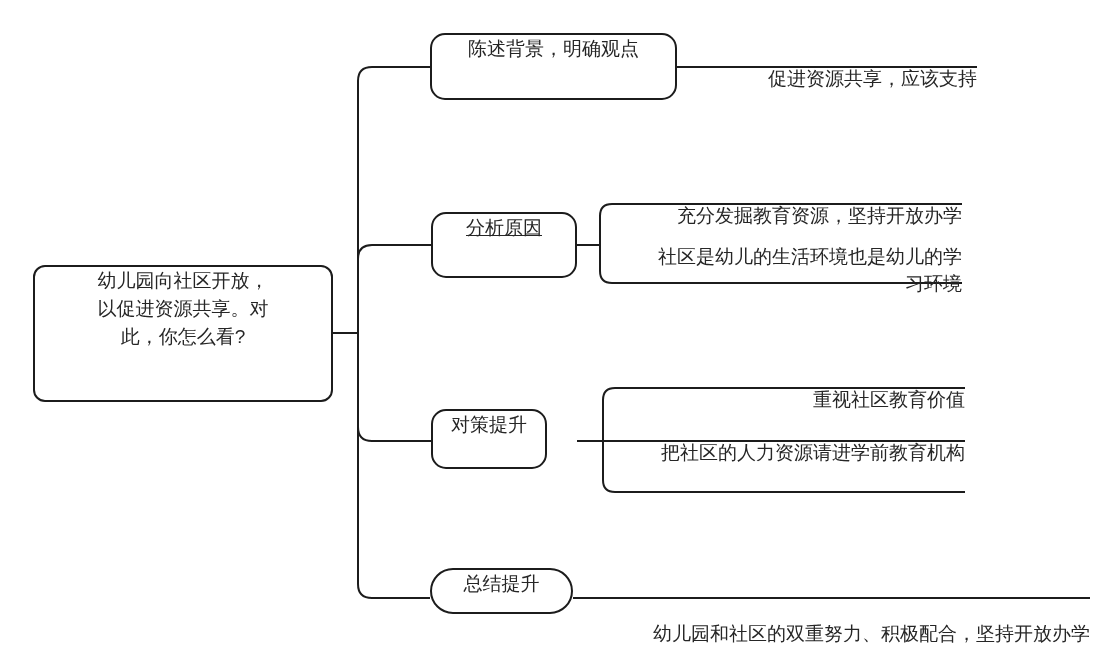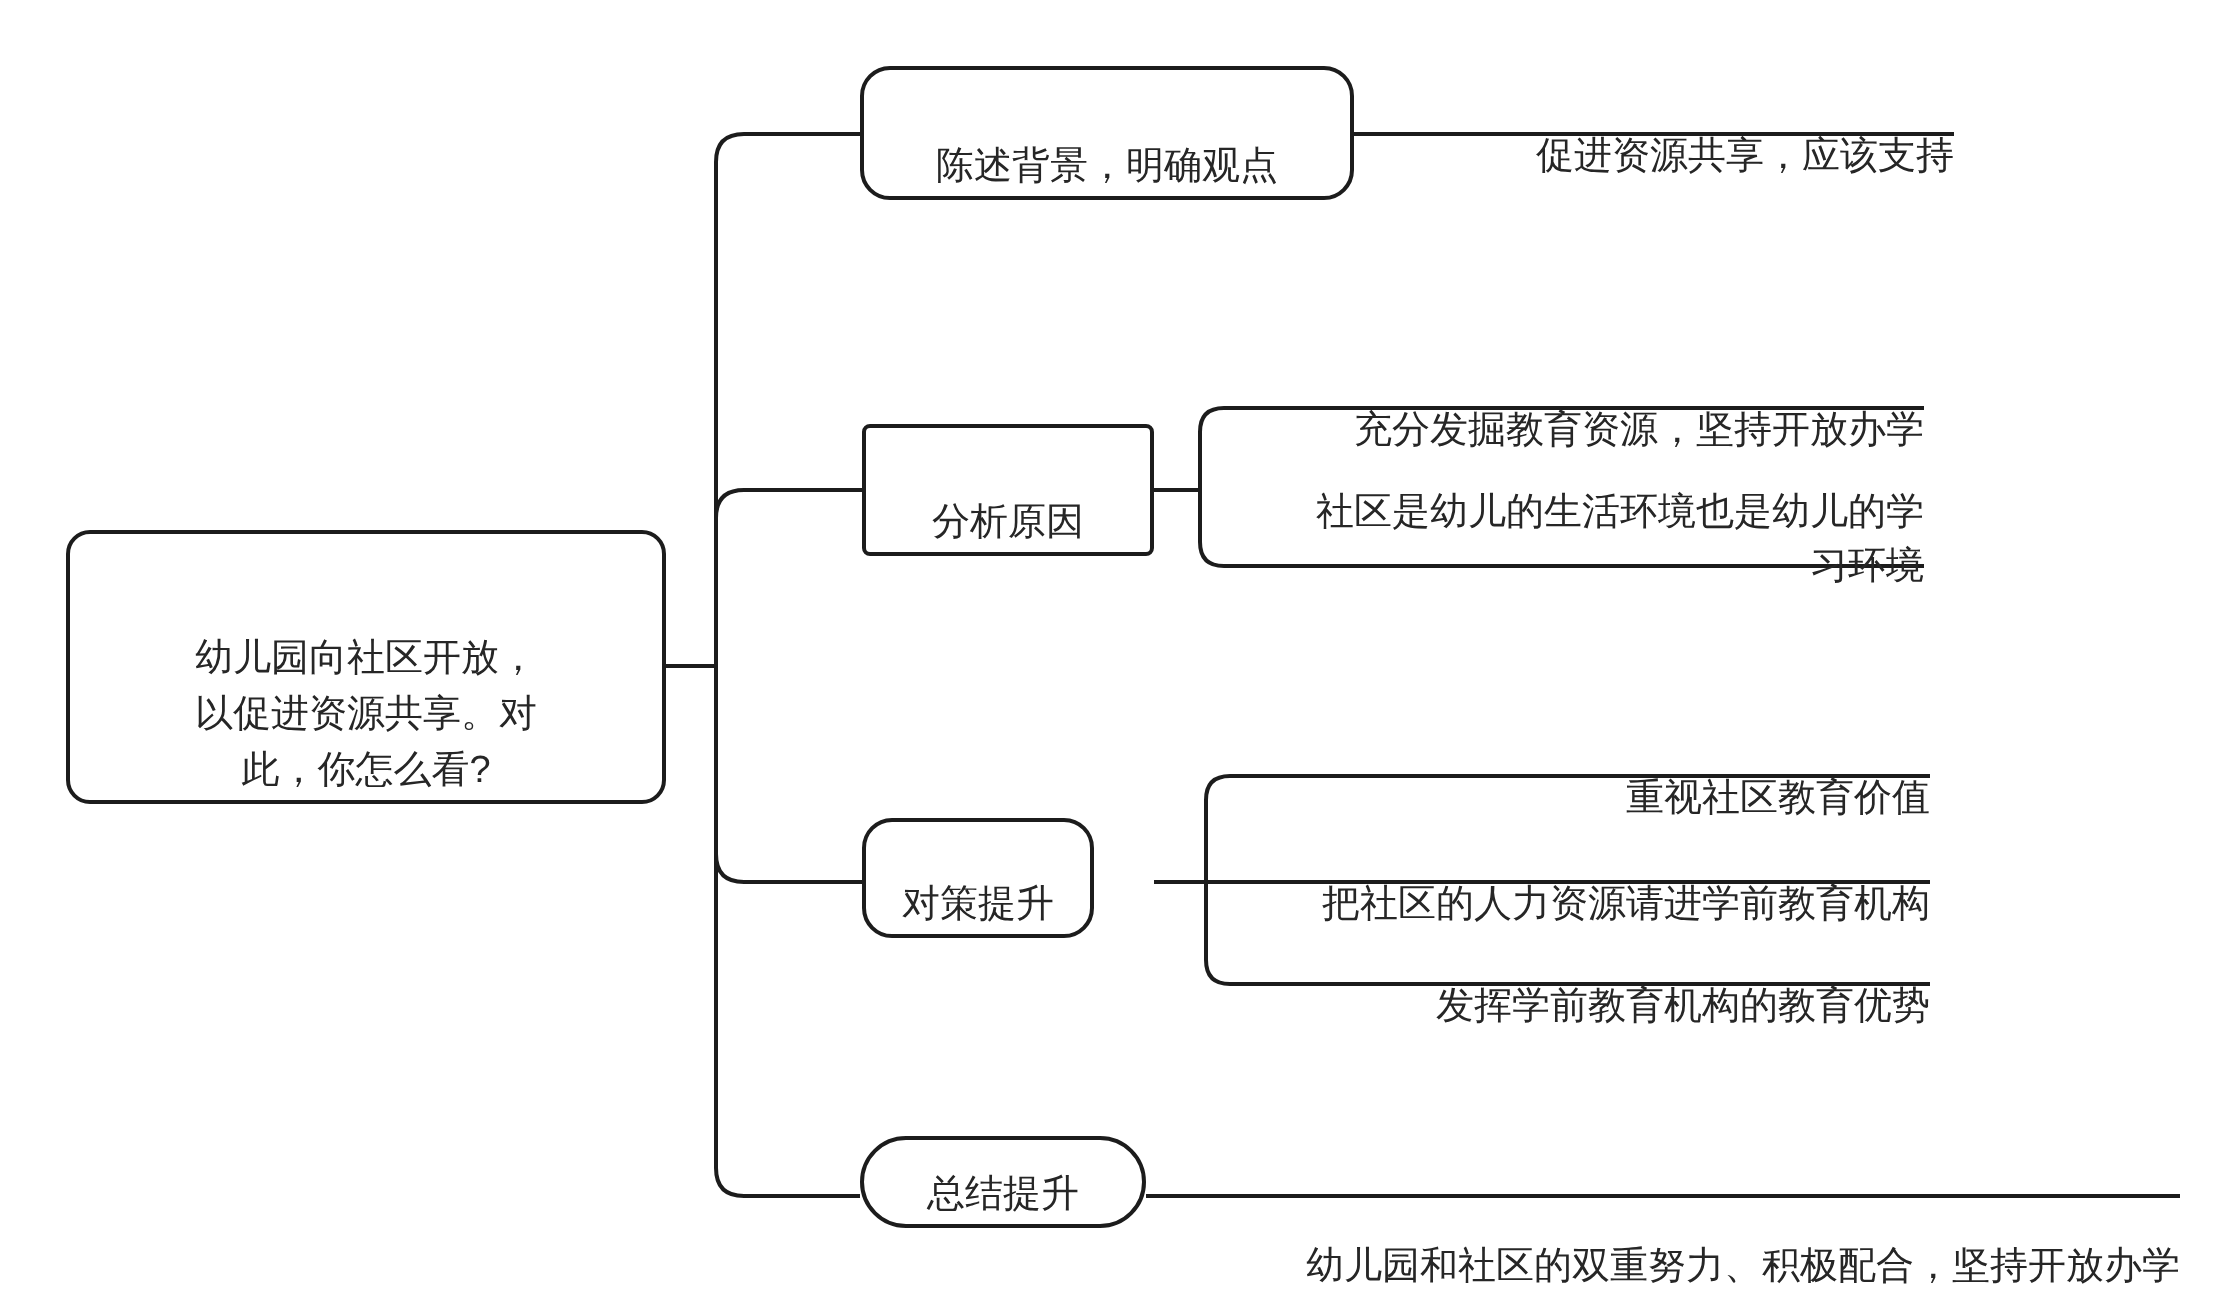--- a/index.html
+++ b/index.html
@@ -30,34 +30,34 @@
     stroke-width:2;
     stroke-linecap:butt;
     stroke-linejoin:round;
   }
   .node{
     position:absolute;
     box-sizing:border-box;
     border:2px solid var(--line-color);
     background:var(--bg-color);
     display:flex;
-    align-items:flex-end;
+    align-items:flex-start;
     justify-content:center;
     text-align:center;
     color:var(--text-color);
     font-size:19px;
     line-height:28px;
     white-space:pre-line;
   }
   .node.root{
     left:33px;top:265px;width:300px;height:137px;
     border-radius:12px;
   }
   .node.b1{left:430px;top:33px;width:247px;height:67px;border-radius:15px;}
-  .node.b2{left:431px;top:212px;width:146px;height:66px;border-radius:4px;}
+  .node.b2{left:431px;top:212px;width:146px;height:66px;border-radius:15px;text-decoration:underline;}
   .node.b3{left:431px;top:409px;width:116px;height:60px;border-radius:15px;}
   .node.b4{left:430px;top:568px;width:143px;height:46px;border-radius:25px;}
   .leaf{
     position:absolute;
     color:var(--text-color);
     font-size:19px;
     line-height:27px;
     text-align:right;
     white-space:pre-line;
   }
@@ -129,21 +129,18 @@
     <span>社区是幼儿的生活环境也是幼儿的学
 习环境</span>
   </div>
 
   <div class="leaf l3a">
     <span>重视社区教育价值</span>
   </div>
   <div class="leaf l3b">
     <span>把社区的人力资源请进学前教育机构</span>
   </div>
-  <div class="leaf l3c">
-    <span>发挥学前教育机构的教育优势</span>
-  </div>
 
   <div class="leaf l4">
     <span>幼儿园和社区的双重努力、积极配合，坚持开放办学</span>
   </div>
 
 </div>
 
 </body></html>

